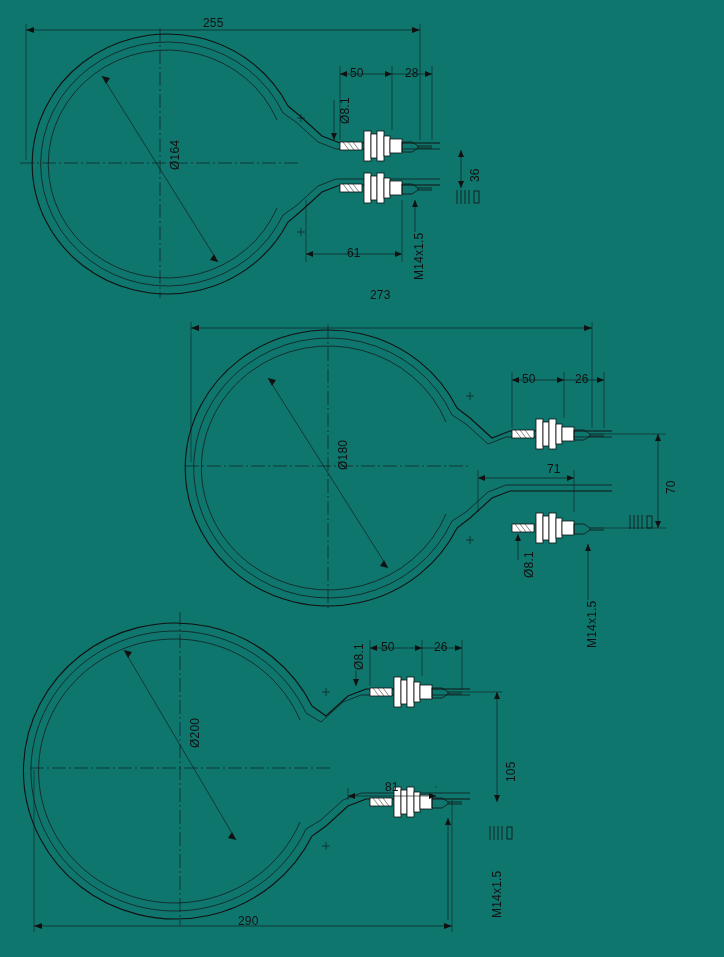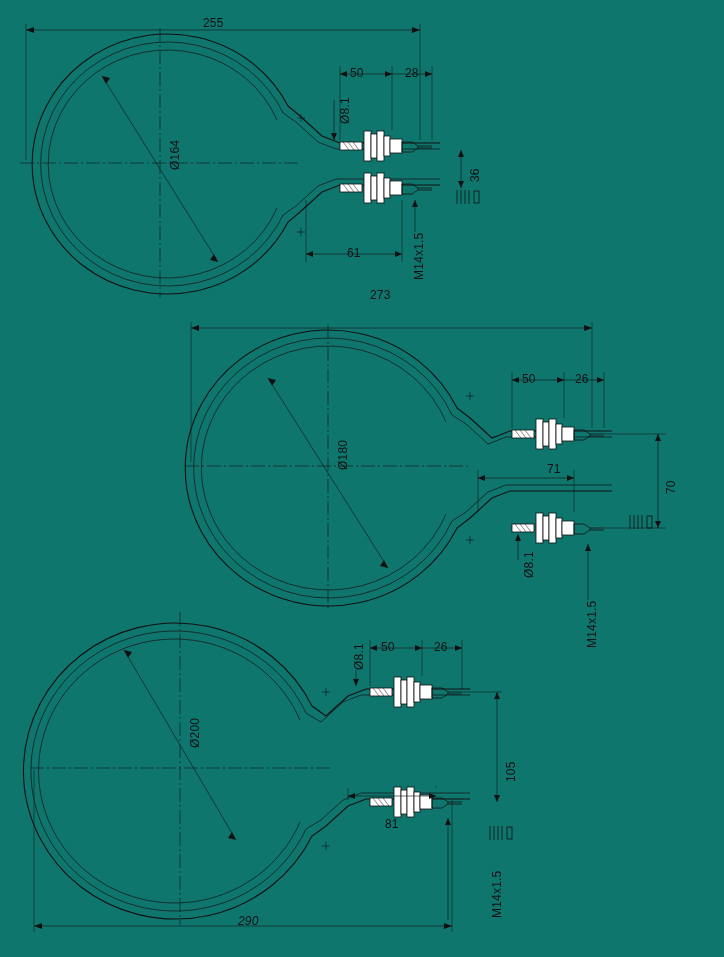--- a/index.html
+++ b/index.html
@@ -392,29 +392,29 @@
   <div class="dimtext" style="left:575px; top:372px;">26</div>
 
   <div class="dimtext" style="left:518px; top:462px;margin-left:29px;">71</div>
 
   <div class="dimtext rot90" style="left:522px; top:578px;">Ø8.1</div>
 
   <div class="dimtext rot90" style="left:664px; top:494px;">70</div>
 
   <div class="dimtext rot90" style="left:585px; top:648px;">M14x1.5</div>
 
-  <div class="dimtext" style="left:238px; top:914px;font-style:italic;">290</div>
+  <div class="dimtext" style="left:238px; top:914px;">290</div>
 
   <div class="dimtext rot90" style="left:188px; top:748px;">Ø200</div>
 
   <div class="dimtext rot90" style="left:352px; top:670px;">Ø8.1</div>
 
   <div class="dimtext" style="left:381px; top:640px;">50</div>
 
   <div class="dimtext" style="left:434px; top:640px;">26</div>
 
-  <div class="dimtext" style="left:385px; top:780px;margin-top:37px;">81</div>
+  <div class="dimtext" style="left:385px; top:780px;">81</div>
 
   <div class="dimtext rot90" style="left:504px; top:782px;">105</div>
 
   <div class="dimtext rot90" style="left:490px; top:918px;">M14x1.5</div>
 
 </div>
 
 </body></html>

